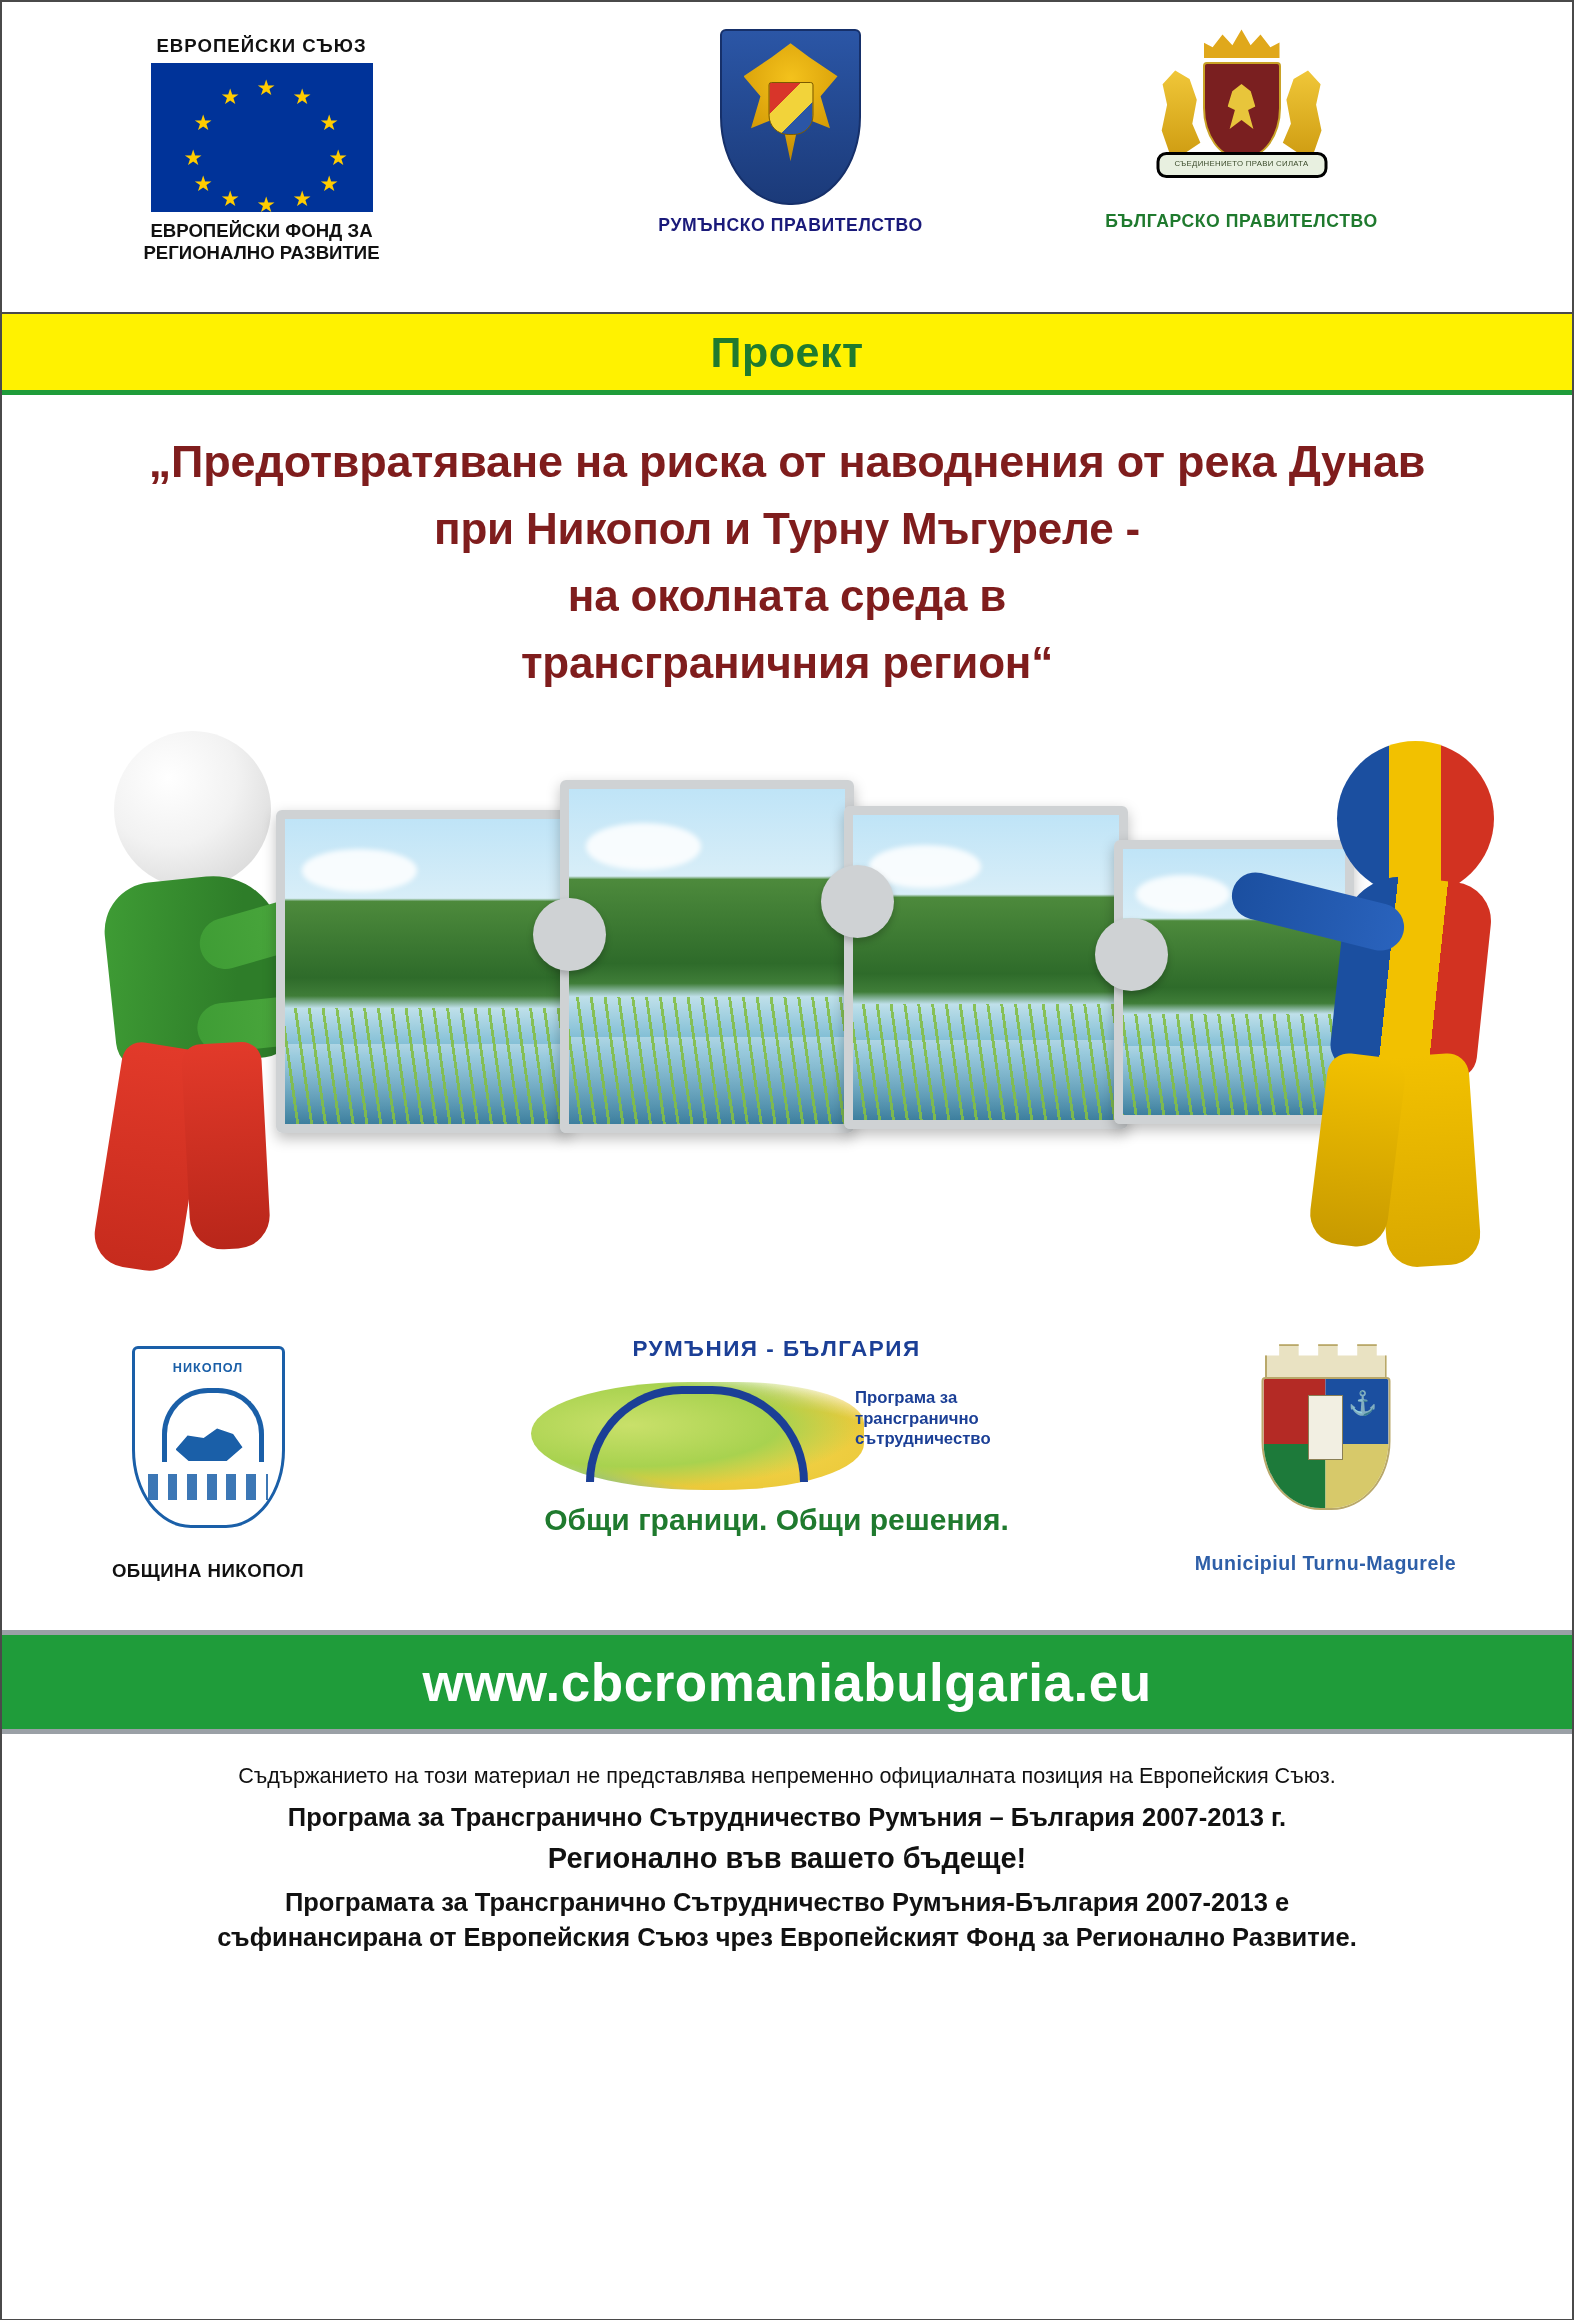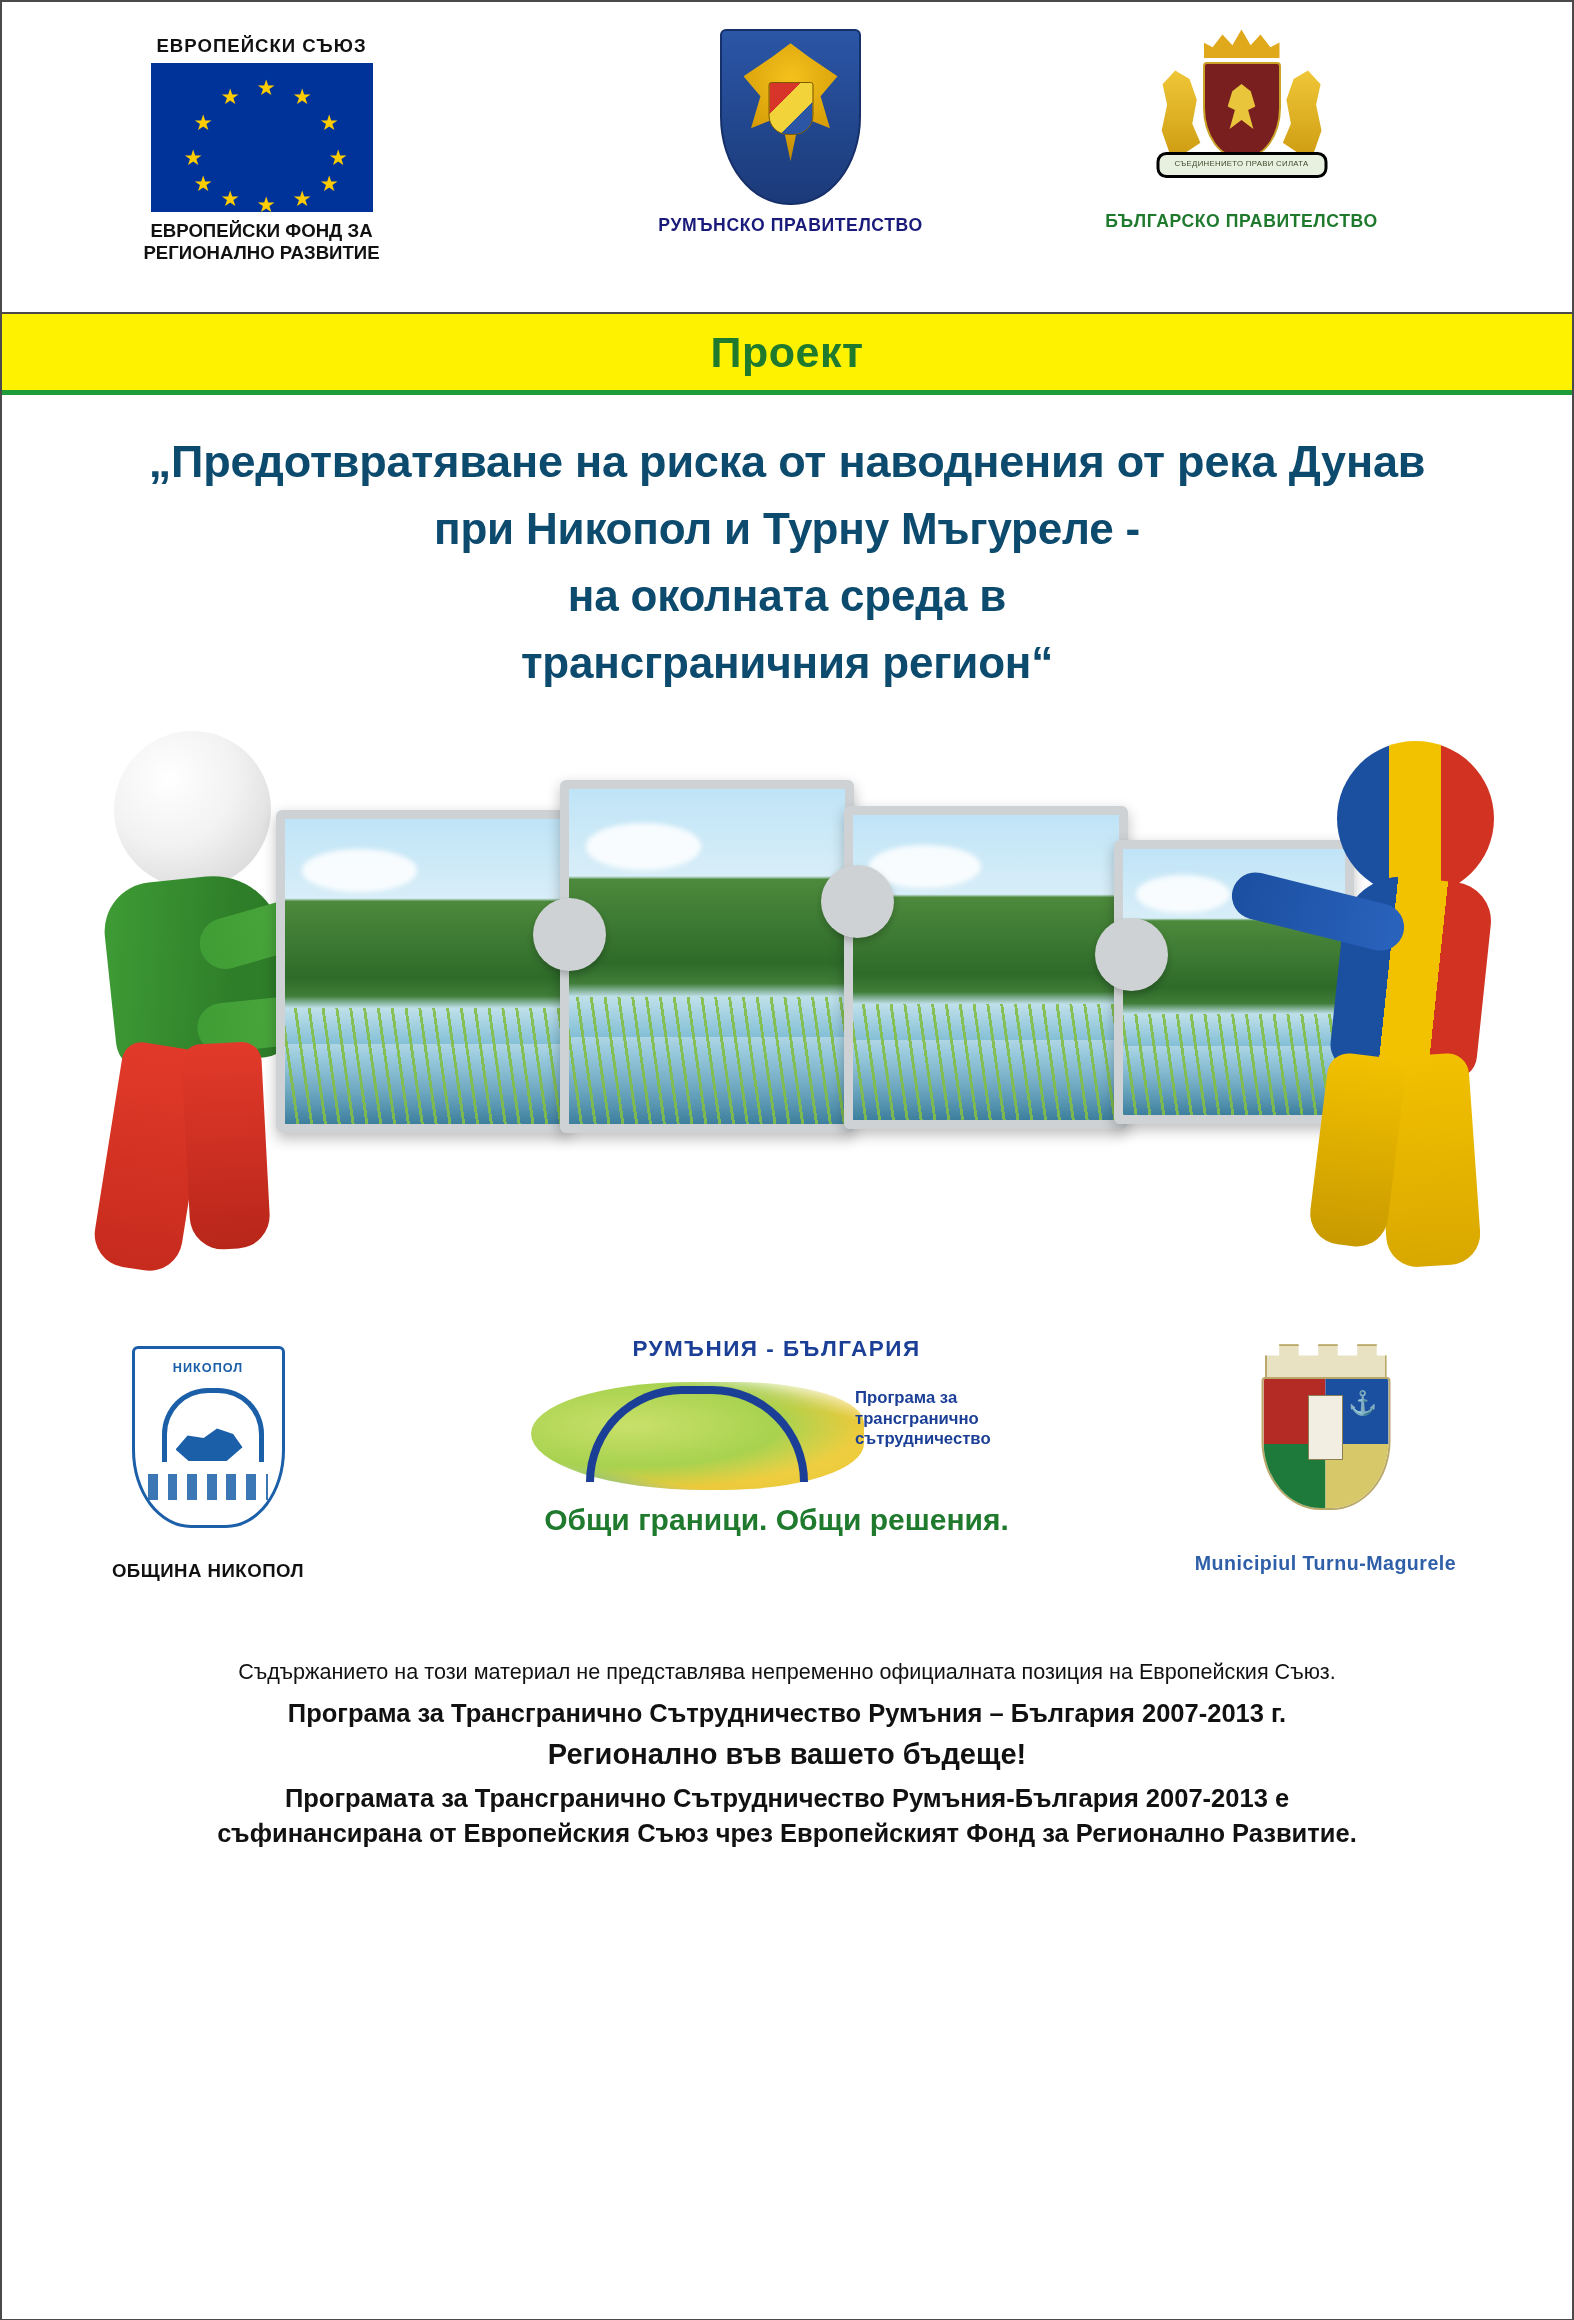--- a/index.html
+++ b/index.html
@@ -181,21 +181,21 @@
     font-weight: bold;
     letter-spacing: 0.5px;
   }
 
   
   .title-area {
     padding: 33px 59px 11.8px 59px;
     text-align: center;
   }
   .title-line {
-    color: #0c4a6e;
+    color: #7f1d1d;
     font-weight: bold;
     font-size: 44px;
     line-height: 67px;
     letter-spacing: -0.2px;
   }
   .title-line.l1 { font-size: 45px; }
 
   
   .art {
     position: relative;
@@ -648,20 +648,23 @@
             <div class="ts-q4"></div>
           <div class="ts-tower"></div>
           <div class="ts-anchor">⚓</div>
         </div>
       </div>
       <div class="logo-label ro-city">Municipiul Turnu-Magurele</div>
     </div>
 
   </div>
 
+  <div class="band-url">
+    <a href="#">www.cbcromaniabulgaria.eu</a>
+  </div>
 
   <div class="footer">
     <div class="f1">Съдържанието на този материал не представлява непременно официалната позиция на Европейския Съюз.</div>
     <div class="f2">Програма за Трансгранично Сътрудничество Румъния – България 2007-2013 г.</div>
     <div class="f3">Регионално във вашето бъдеще!</div>
     <div class="f4" style="white-space:pre-line;">Програмата за Трансгранично Сътрудничество Румъния-България 2007-2013 е
 съфинансирана от Европейския Съюз чрез Европейският Фонд за Регионално Развитие.</div>
   </div>
 
 </div>

